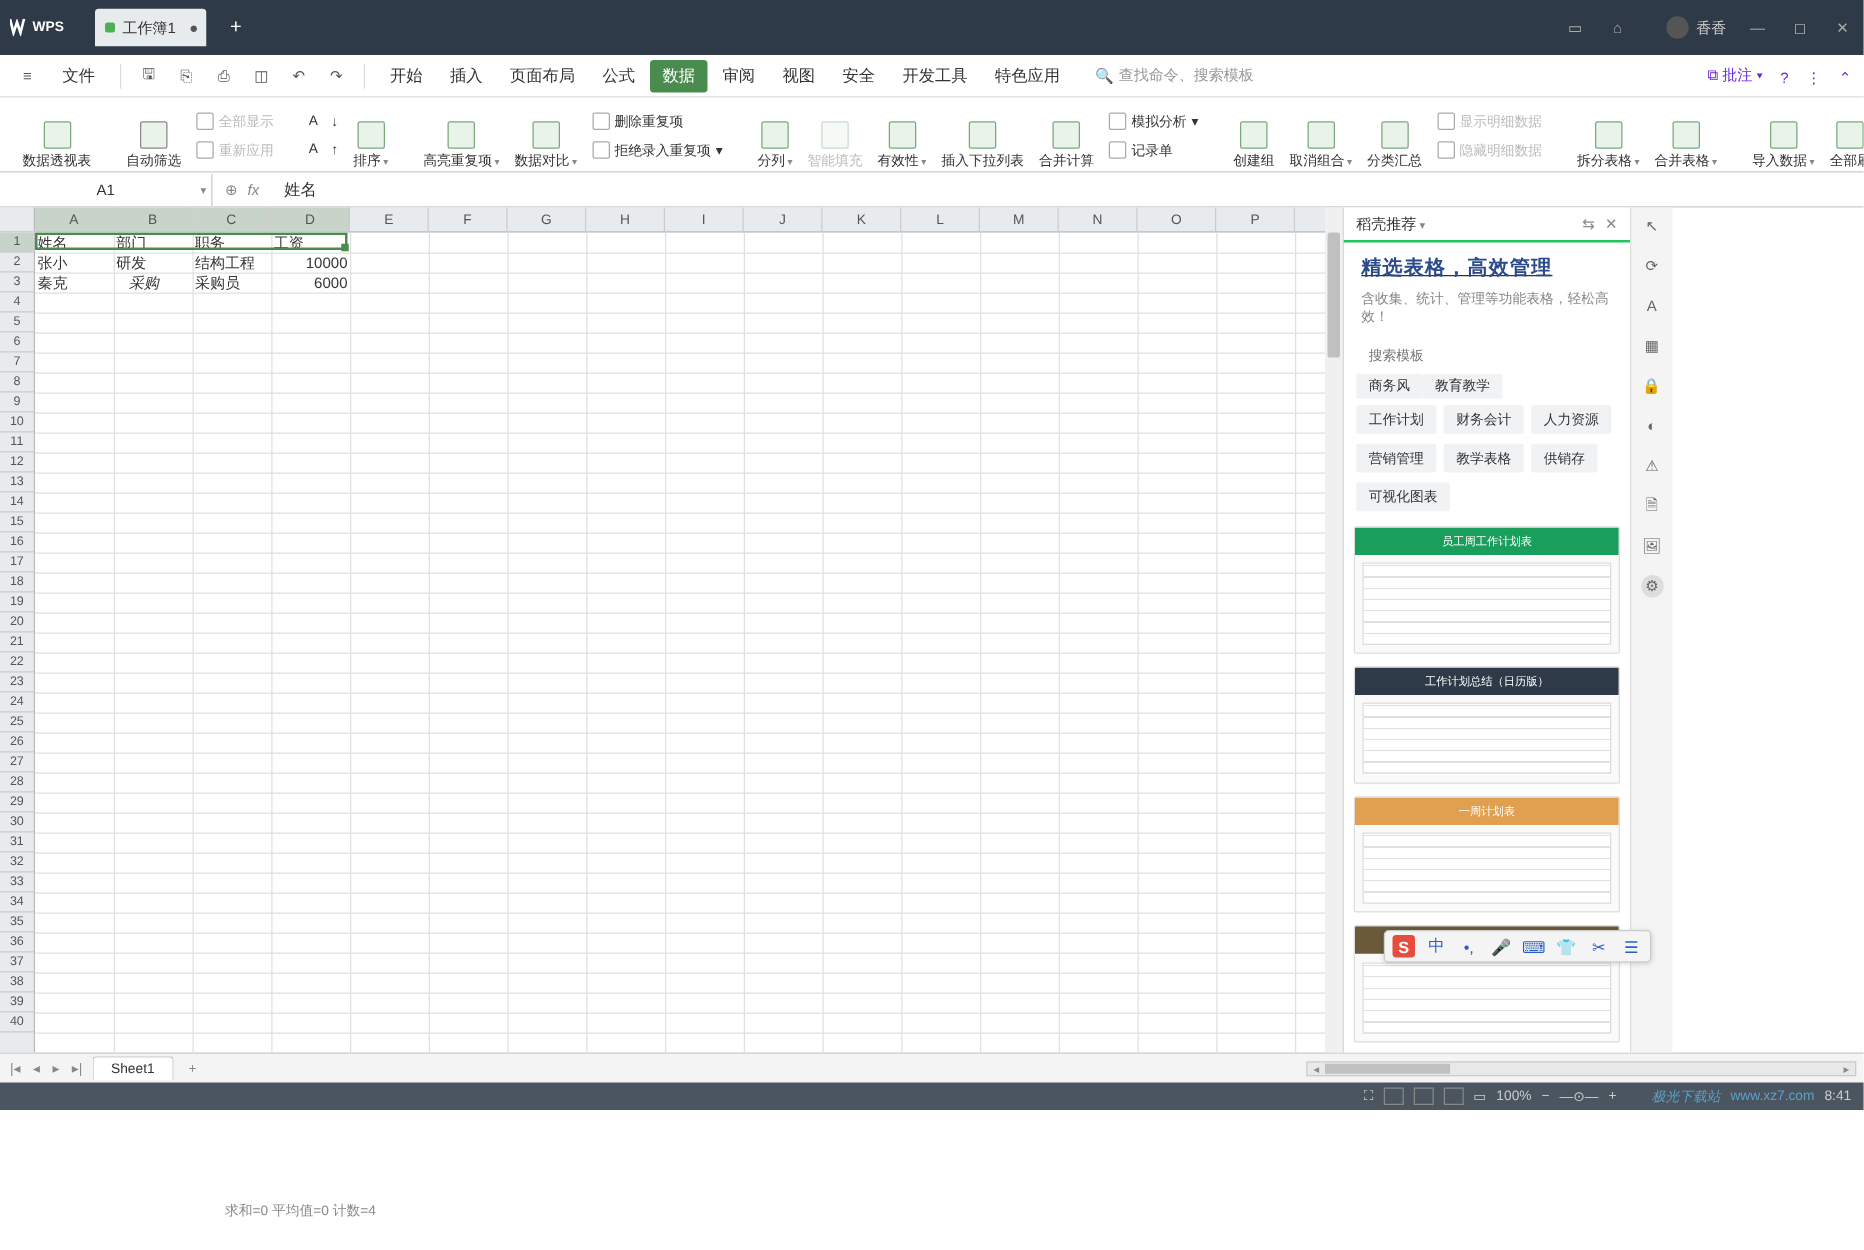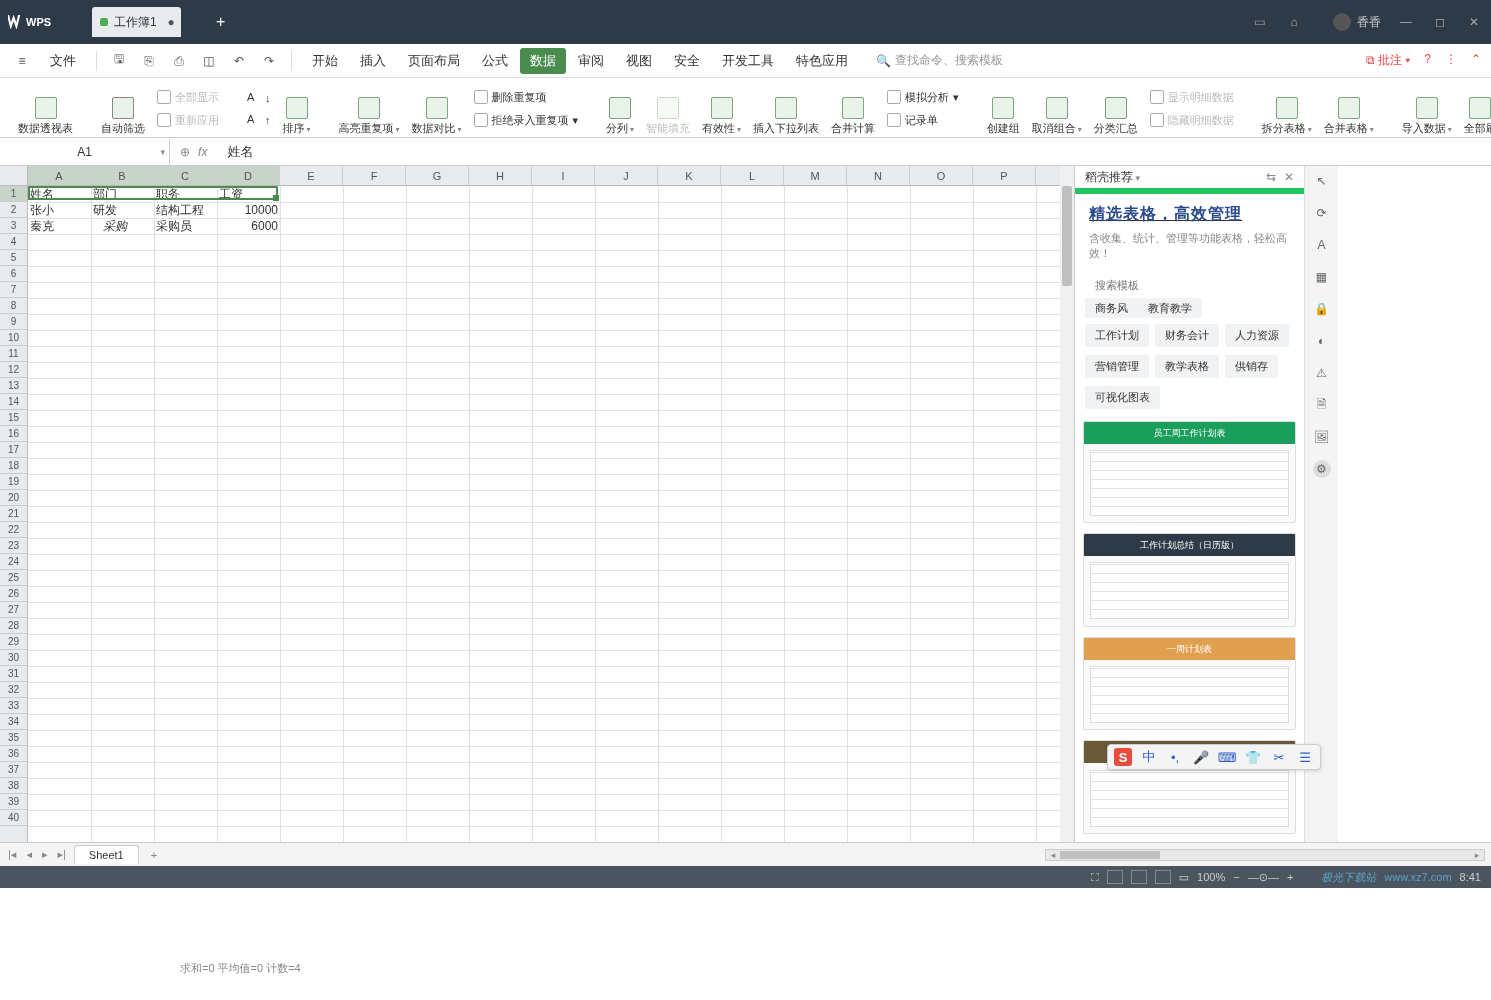--- a/index.html
+++ b/index.html
@@ -1,37 +1,37 @@
 <!DOCTYPE html>
 <html><head>
 <meta charset="utf-8">
 <style>
 * { box-sizing: border-box; margin: 0; padding: 0; font-family: "Microsoft YaHei", sans-serif; }
 body { width: 1491px; height: 1000px; overflow: hidden; background: #fff; font-size: 12px; color: #333; position: relative; }
 
 
-.titlebar { height: 44px; background: #2e3a47; display: flex; align-items: center; padding: 0 8px; gap: 16px; }
+.titlebar { height: 44px; background: #2e3a47; display: flex; align-items: center; padding: 0 8px; }
 .wps-logo { width: 48px; height: 28px; display: flex; align-items: center; color: #fff; font-weight: bold; font-size: 11px; gap: 4px; }
 .doc-tab { height: 30px; background: #e8ebed; padding: 0 24px 0 8px; display: flex; align-items: center; gap: 6px; position: relative; border-radius: 3px 3px 0 0; margin-left: 20px; }
 .doc-tab .dot { width: 8px; height: 8px; border-radius: 2px; background: #4caf50; }
 .doc-tab .close { position: absolute; right: 6px; color: #555; }
 .new-tab { width: 28px; height: 28px; display: flex; align-items: center; justify-content: center; color: #fff; margin-left: 10px; font-size: 16px; cursor: pointer; }
 .win-controls { margin-left: auto; display: flex; align-items: center; gap: 16px; color: #aaa; }
 .win-controls .ic { width: 18px; height: 18px; display: flex; align-items: center; justify-content: center; }
 .user-area { display: flex; align-items: center; gap: 6px; color: #ccc; margin-left: 14px; }
 .avatar { width: 18px; height: 18px; border-radius: 50%; background: #555; }
 
 
 .menurow { height: 34px; display: flex; align-items: center; padding: 0 10px; gap: 6px; border-bottom: 1px solid #ddd; }
 .menurow .ic-btn { width: 24px; height: 24px; display: flex; align-items: center; justify-content: center; color: #555; cursor: pointer; }
 .menurow .sep { width: 1px; height: 20px; background: #ddd; margin: 0 4px; }
 .menurow .tab { padding: 4px 10px; cursor: pointer; font-size: 13px; }
 .menurow .tab.active { background: #4a8b4e; color: #fff; border-radius: 3px; }
 .menurow .search-area { display: flex; align-items: center; color: #999; margin-left: 12px; gap: 4px; }
-.menurow .right { margin-left: auto; display: flex; align-items: flex-start; gap: 14px; color: #ef4444; }
+.menurow .right { margin-left: auto; display: flex; align-items: flex-end; gap: 14px; color: #6d28d9; }
 
 
 .ribbon { height: 60px; display: flex; align-items: center; padding: 0 6px; border-bottom: 1px solid #ccc; gap: 0; }
 .rgroup { display: flex; align-items: flex-end; padding: 0 6px; height: 56px; }
 .ritem { display: flex; flex-direction: column; align-items: center; justify-content: flex-end; gap: 2px; padding: 0 6px; cursor: pointer; height: 54px; }
 .ritem .ricon { width: 22px; height: 22px; border: 1px solid #7ba87d; border-radius: 2px; background: #eaf3ea; }
 .ritem .rlabel { font-size: 11px; color: #333; white-space: nowrap; }
 .ritem .drop::after { content: "▾"; font-size: 8px; margin-left: 2px; color: #888; }
 .rstack { display: flex; flex-direction: column; gap: 8px; justify-content: center; height: 54px; padding: 0 6px; }
 .rstack .srow { display: flex; align-items: center; gap: 4px; cursor: pointer; font-size: 11px; white-space: nowrap; }
@@ -62,21 +62,21 @@
 .hline { position: absolute; left: 0; right: 0; height: 1px; background: #e0e0e0; }
 .cell { position: absolute; height: 16px; font-size: 12px; line-height: 16px; padding: 0 2px; white-space: nowrap; }
 .cell.r { text-align: right; }
 .selection { position: absolute; border: 2px solid #4a8b4e; pointer-events: none; }
 .selection::after { content: ""; position: absolute; right: -3px; bottom: -3px; width: 6px; height: 6px; background: #4a8b4e; }
 .vscroll { position: absolute; right: 0; top: 0; bottom: 0; width: 14px; background: #f0f0f0; }
 .vthumb { position: absolute; left: 2px; right: 2px; top: 20px; height: 100px; background: #c0c0c0; border-radius: 2px; }
 
 
 .side-panel { width: 230px; border-left: 1px solid #ccc; display: flex; flex-direction: column; background: #fff; }
-.side-header { height: 28px; border-bottom: 6px solid #22c55e; display: flex; align-items: center; padding: 0 10px; font-size: 12px; }
+.side-header { height: 28px; border-bottom: 2px solid #22c55e; display: flex; align-items: center; padding: 0 10px; font-size: 12px; }
 .side-header .drop2::after { content: " ▾"; font-size: 9px; color: #888; }
 .side-header .sright { margin-left: auto; display: flex; gap: 8px; color: #888; }
 .side-title { padding: 10px 14px 6px; text-decoration: underline; }
 .side-title h3 { font-size: 16px; color: #2b4a8b; letter-spacing: 1px; }
 .side-sub { font-size: 11px; color: #888; padding: 0 14px 10px; }
 .tag-row { display: flex; gap: 6px; padding: 4px 10px; flex-wrap: wrap; }
 .tag { background: #f0f2f4; padding: 4px 10px; font-size: 11px; border-radius: 2px; cursor: pointer; }
 .tag.input { background: #fff; border: none; color: #aaa; min-width: 60px; }
 .tmpl-list { padding: 8px; overflow-y: auto; flex: 1; display: flex; flex-direction: column; gap: 10px; }
 .tmpl { width: 100%; border: 1px solid #ddd; background: #fafafa; border-radius: 2px; display: flex; flex-direction: column; align-items: center; justify-content: center; font-size: 10px; color: #888; overflow: hidden; }

